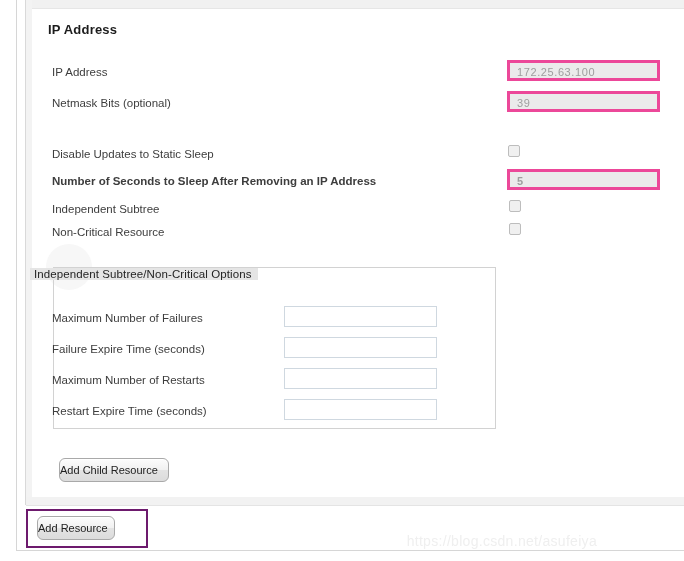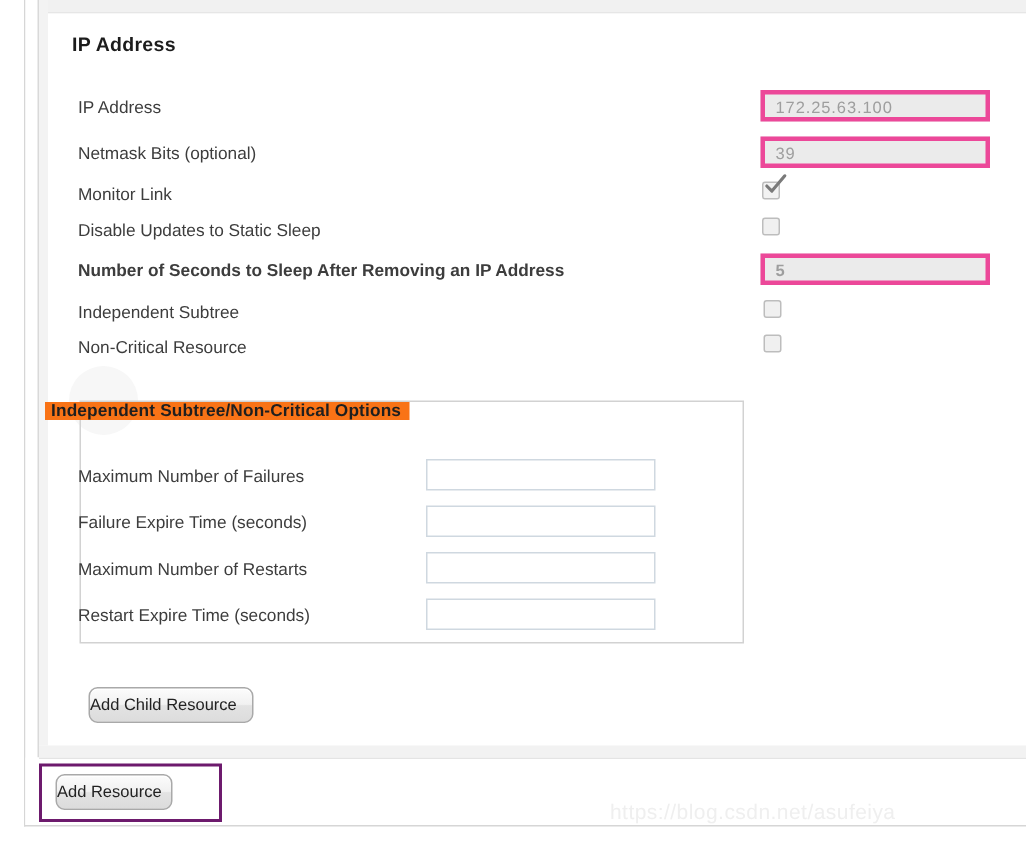--- a/index.html
+++ b/index.html
@@ -176,24 +176,24 @@
     width: 443px;
     height: 162px;
     border: 1px solid #d2d2d2;
     box-sizing: border-box;
     background: transparent;
   }
   .fieldset-legend {
     position: absolute;
     left: 14px;
     top: 268px;
-    background: #f97316;
+    background: #e5e5e5;
     padding: 0 6px 0 4px;
     font-size: 11.5px;
-    font-weight: bold;
+    font-weight: normal;
     color: #1f1f1f;
     line-height: 12px;
     letter-spacing: 0.1px;
     white-space: nowrap;
   }
   
   .legend-artifact {
     position: absolute;
     left: 30px; top: 244px;
     width: 46px; height: 46px;
@@ -308,28 +308,20 @@
   <div class="form-row" style="top:64px;">
     <div class="row-label">IP Address</div>
     <div class="field-readonly">172.25.63.100</div>
   </div>
 
   <div class="form-row" style="top:95px;">
     <div class="row-label">Netmask Bits (optional)</div>
     <div class="field-readonly">39</div>
   </div>
 
-  <div class="form-row" style="top:122px;">
-    <div class="row-label">Monitor Link</div>
-    <div class="cbox checked">
-      <svg class="tick" viewBox="0 0 18 18">
-        <path d="M3.2 9.0 L6.6 12.4 L15.2 2.2" fill="none" stroke="#7a7a7a" stroke-width="2.1" stroke-linecap="round" stroke-linejoin="round"></path>
-      </svg>
-    </div>
-  </div>
 
   <div class="form-row" style="top:146px;">
     <div class="row-label">Disable Updates to Static Sleep</div>
     <div class="cbox"></div>
   </div>
 
   <div class="form-row" style="top:173px;font-weight:bold;">
     <div class="row-label">Number of Seconds to Sleep After Removing an IP Address</div>
     <div class="field-readonly">5</div>
   </div>

